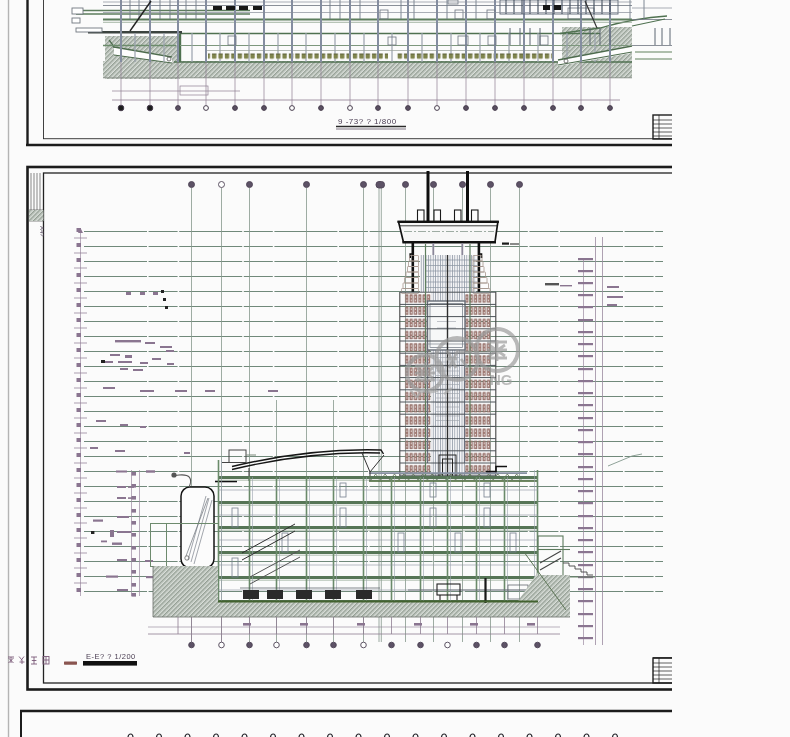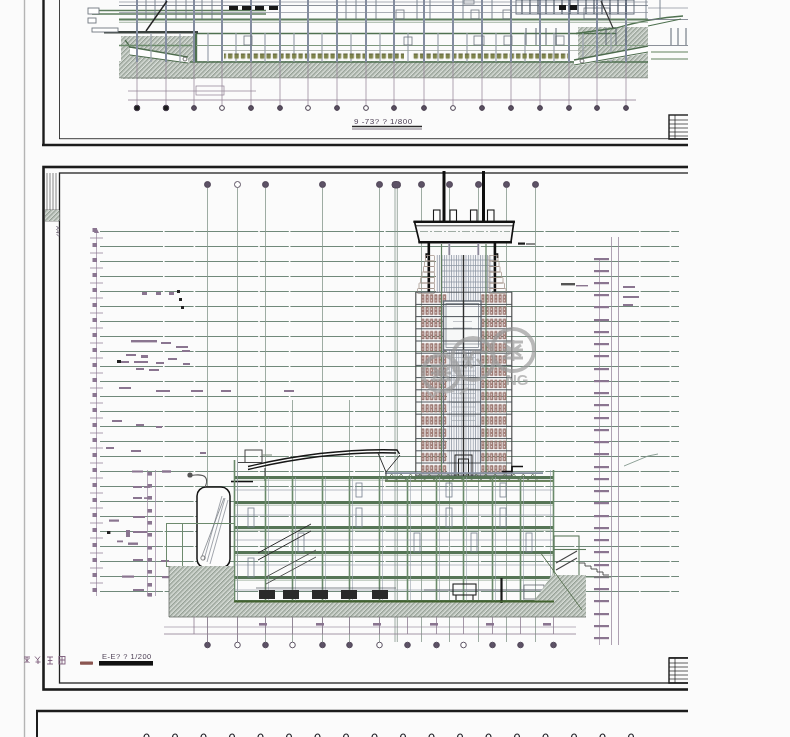--- a/index.html
+++ b/index.html
@@ -1,16 +1,16 @@
 <!DOCTYPE html>
 <html><head>
 <meta charset="utf-8">
 <style>
 html,body{margin:0;padding:0;background:#fbfbfb;font-family:"Liberation Sans",sans-serif;}
-#wrap{width:672px;height:737px;position:relative;overflow:hidden;padding-left:16px;}
+#wrap{width:672px;height:737px;position:relative;overflow:hidden;}
 </style>
 </head>
 <body>
 <div id="wrap">
 <svg width="790" height="737" viewBox="0 0 790 737" xmlns="http://www.w3.org/2000/svg">
 <defs>
 <pattern id="hat" width="3.2" height="3.2" patternUnits="userSpaceOnUse" patternTransform="rotate(45)">
 <rect width="3.2" height="3.2" fill="#e7eae7"></rect>
 <rect x="0" y="0" width="1.3" height="3.2" fill="#949f94"></rect>
 <rect x="1.8" y="0" width="0.8" height="3.2" fill="#bac2ba"></rect>

